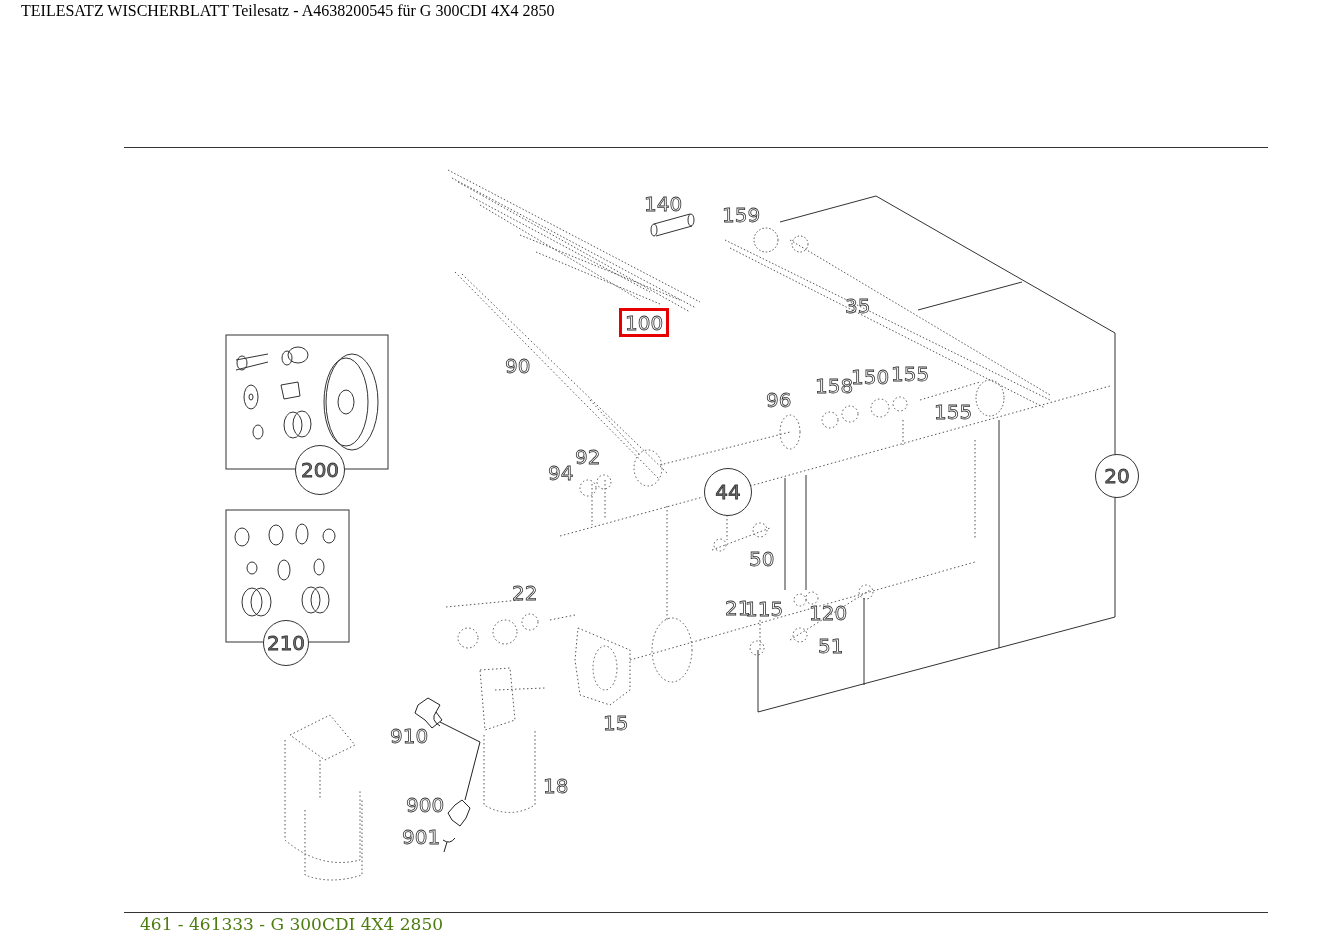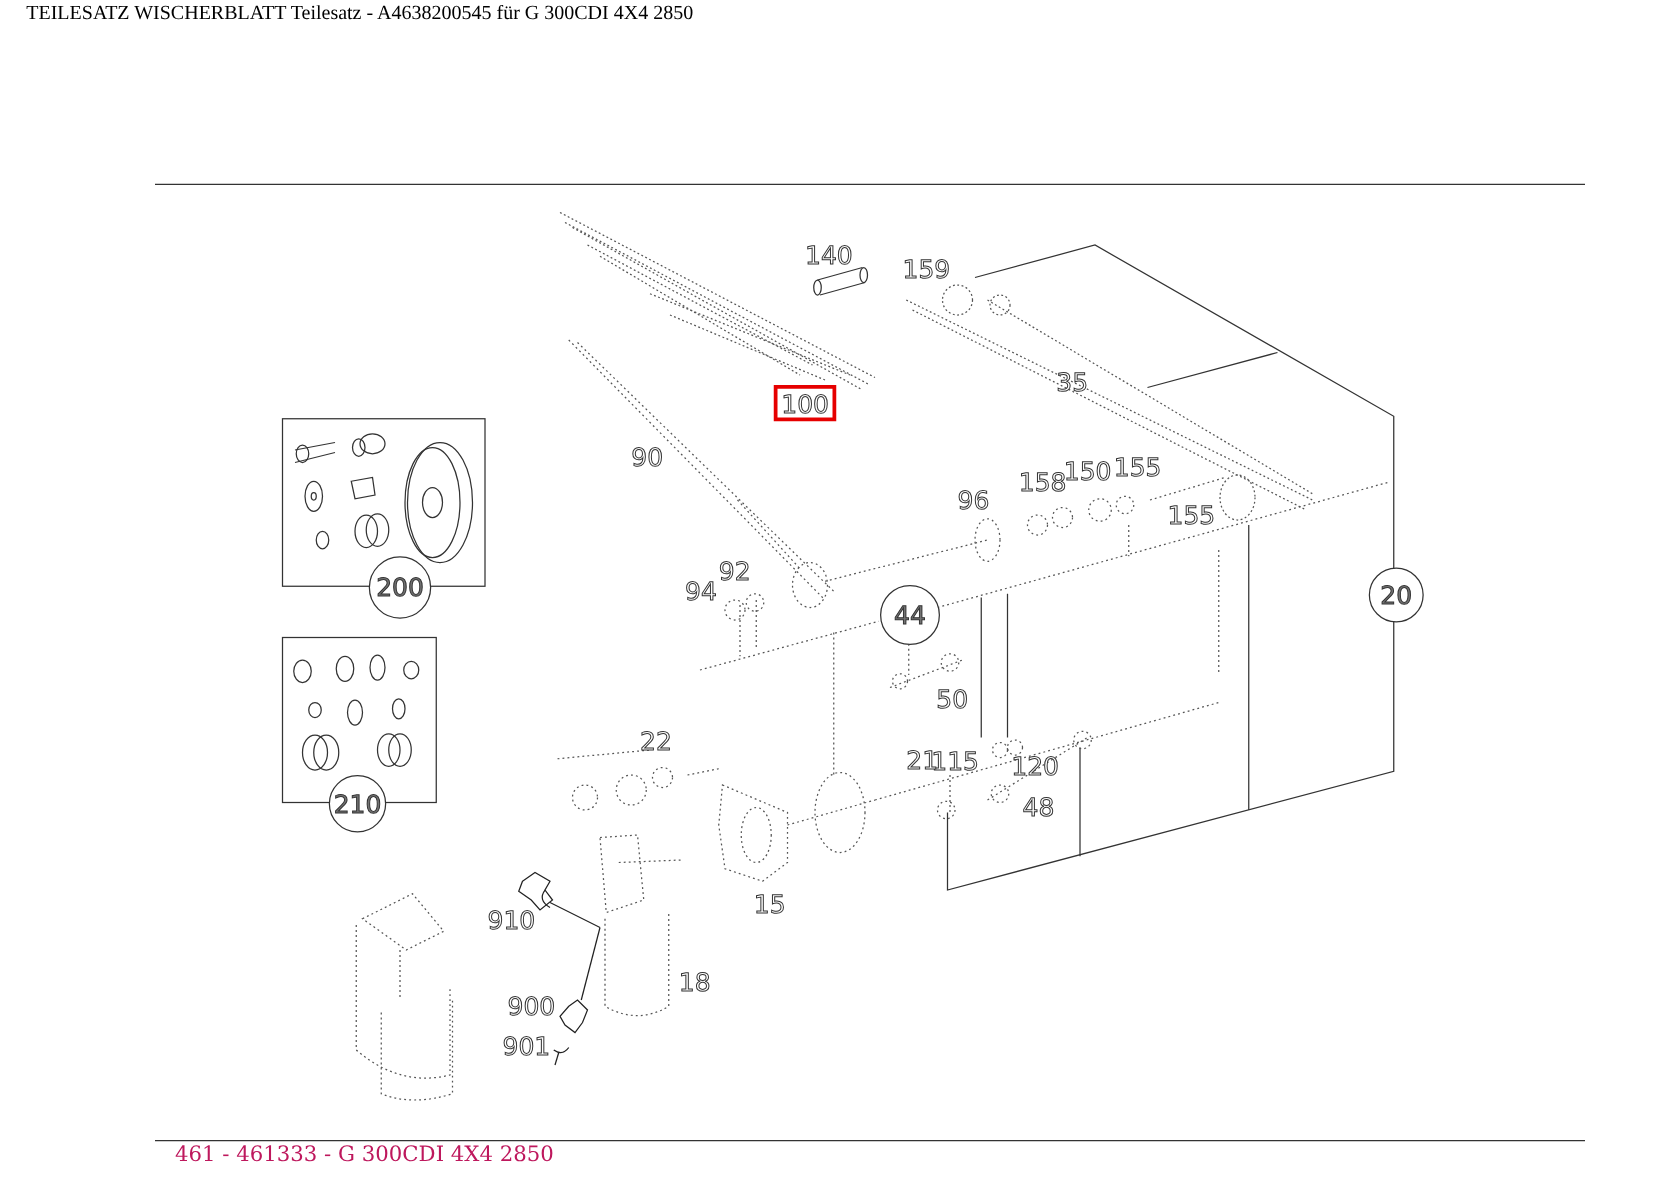--- a/index.html
+++ b/index.html
@@ -1,19 +1,19 @@
 <!DOCTYPE html>
 <html><head>
 <meta charset="utf-8">
 <style>
   html, body { margin:0; padding:0; background:#ffffff; }
   body { width:1326px; height:951px; position:relative; overflow:hidden; font-family:"DejaVu Serif", serif; }
   .title { position:absolute; left:21px; top:2px; font-family:"Liberation Serif", serif; font-size:16px; color:#000; letter-spacing:0px; white-space:nowrap; }
   .rule { position:absolute; left:124px; width:1144px; height:1px; background:#333; }
-  .footer { position:absolute; left:140px; top:914px; font-family:"DejaVu Serif", serif; font-size:17px; color:#be185d; white-space:nowrap; }
+  .footer { position:absolute; left:140px; top:914px; font-family:"DejaVu Serif", serif; font-size:17px; color:#4d7c0f; white-space:nowrap; }
   svg.diagram { position:absolute; left:0; top:0; }
   .callout { position:absolute; font-family:"DejaVu Sans", sans-serif; font-size:20px; color:#fff; -webkit-text-stroke:0.8px #333; white-space:nowrap; line-height:1; cursor:pointer; }
   .callout.highlight { border:3px solid #7f1d1d; padding:2px 3px 1px 3px; }
   .circled { position:absolute; border:1px solid #333; border-radius:50%; background:#fff; display:flex; align-items:center; justify-content:center; font-family:"DejaVu Sans", sans-serif; font-size:20px; color:#737373; -webkit-text-stroke:0.8px #333; cursor:pointer; }
 </style>
 </head>
 <body>
 
 <div class="title">TEILESATZ WISCHERBLATT Teilesatz - A4638200545 für G 300CDI 4X4 2850</div>
 <div class="rule" style="top:147px;"></div>
@@ -173,21 +173,21 @@
     <div class="callout" style="left: 851px; top: 367px;">150</div>
     <div class="callout" style="left: 891px; top: 364px;">155</div>
     <div class="callout" style="left: 934px; top: 402px;">155</div>
     <div class="callout" style="left: 575px; top: 447px;">92</div>
     <div class="callout" style="left: 548px; top: 463px;">94</div>
     <div class="callout" style="left: 749px; top: 549px;">50</div>
     <div class="callout" style="left: 745px; top: 575px; margin-top: 24px;">115</div>
     <div class="callout" style="left: 809px; top: 563px; margin-top: 40px;">120</div>
     <div class="callout" style="left: 512px; top: 583px;">22</div>
     <div class="callout" style="left: 725px; top: 598px;">21</div>
-    <div class="callout" style="left: 818px; top: 636px;">48</div>
+    <div class="callout" style="left: 818px; top: 636px;">51</div>
     <div class="callout" style="left: 603px; top: 713px;">15</div>
     <div class="callout" style="left: 390px; top: 726px;">910</div>
     <div class="callout" style="left: 543px; top: 776px;">18</div>
     <div class="callout" style="left: 406px; top: 795px;">900</div>
     <div class="callout" style="left: 402px; top: 827px;">901</div>
   </div>
 <div id="circled">
     <div class="circled" style="left: 295px; top: 445px; width: 48px; height: 48px;">200</div>
     <div class="circled" style="left: 263px; top: 620px; width: 44px; height: 44px;">210</div>
     <div class="circled" style="left: 704px; top: 468px; width: 46px; height: 46px;">44</div>

